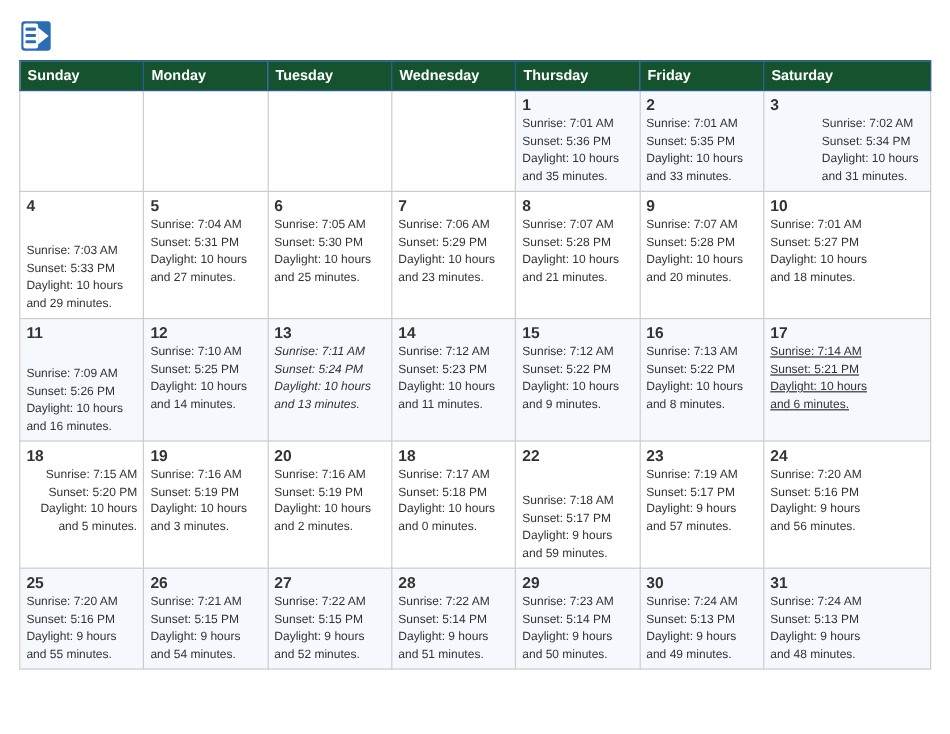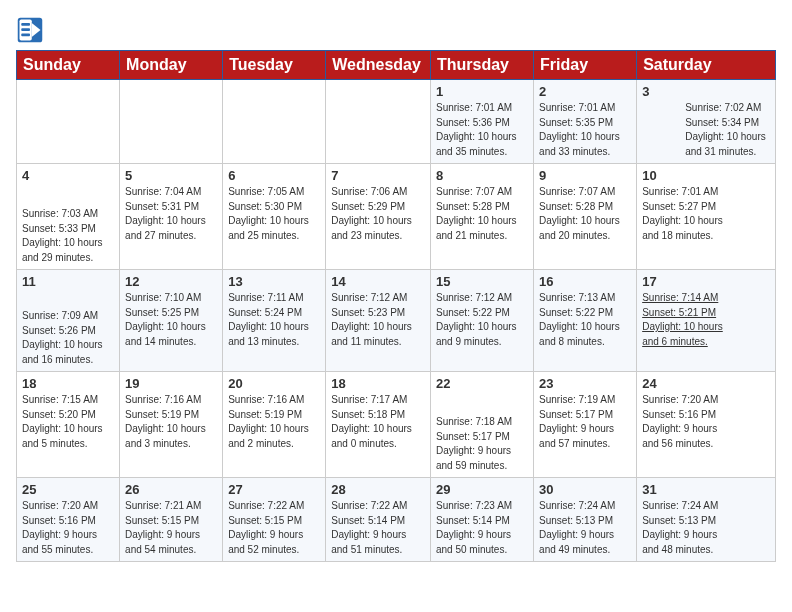--- a/index.html
+++ b/index.html
@@ -45,25 +45,25 @@
     .subtitle {
       font-size: 14px;
       color: #333;
     }
     table {
       width: 100%;
       border-collapse: collapse;
       font-size: 10.5px;
     }
     thead tr th {
-      background-color: #b91c1c;
+      background-color: #14532d;
       color: #fff;
       padding: 5px 6px;
       text-align: left;
-      font-size: 16px;
+      font-size: 12px;
       border: 1px solid #2a5a9f;
     }
     tbody tr td {
       vertical-align: top;
       padding: 4px 5px;
       border: 1px solid #ccc;
       color: #333;
       min-width: 100px;
       height: 80px;
     }
@@ -213,21 +213,21 @@
         </td>
         <td>
           <span class="day-num">12</span>
           <div class="day-info" style="white-space: pre-line;">Sunrise: 7:10 AM
 Sunset: 5:25 PM
 Daylight: 10 hours
 and 14 minutes.</div>
         </td>
         <td>
           <span class="day-num">13</span>
-          <div class="day-info" style="white-space: pre-line;">Sunrise: 7:11 AM
+          <div class="day-info" style="white-space: pre-line; font-style: italic;">Sunrise: 7:11 AM
 Sunset: 5:24 PM
 Daylight: 10 hours
 and 13 minutes.</div>
         </td>
         <td>
           <span class="day-num">14</span>
           <div class="day-info" style="white-space: pre-line;">Sunrise: 7:12 AM
 Sunset: 5:23 PM
 Daylight: 10 hours
 and 11 minutes.</div>
@@ -250,21 +250,21 @@
           <span class="day-num">17</span>
           <div class="day-info" style="white-space: pre-line; text-decoration: underline;">Sunrise: 7:14 AM
 Sunset: 5:21 PM
 Daylight: 10 hours
 and 6 minutes.</div>
         </td>
       </tr>
       <tr>
         <td>
           <span class="day-num">18</span>
-          <div class="day-info" style="white-space: pre-line;">Sunrise: 7:15 AM
+          <div class="day-info" style="white-space: pre-line; text-align: right;">Sunrise: 7:15 AM
 Sunset: 5:20 PM
 Daylight: 10 hours
 and 5 minutes.</div>
         </td>
         <td>
           <span class="day-num">19</span>
           <div class="day-info" style="white-space: pre-line;">Sunrise: 7:16 AM
 Sunset: 5:19 PM
 Daylight: 10 hours
 and 3 minutes.</div>

